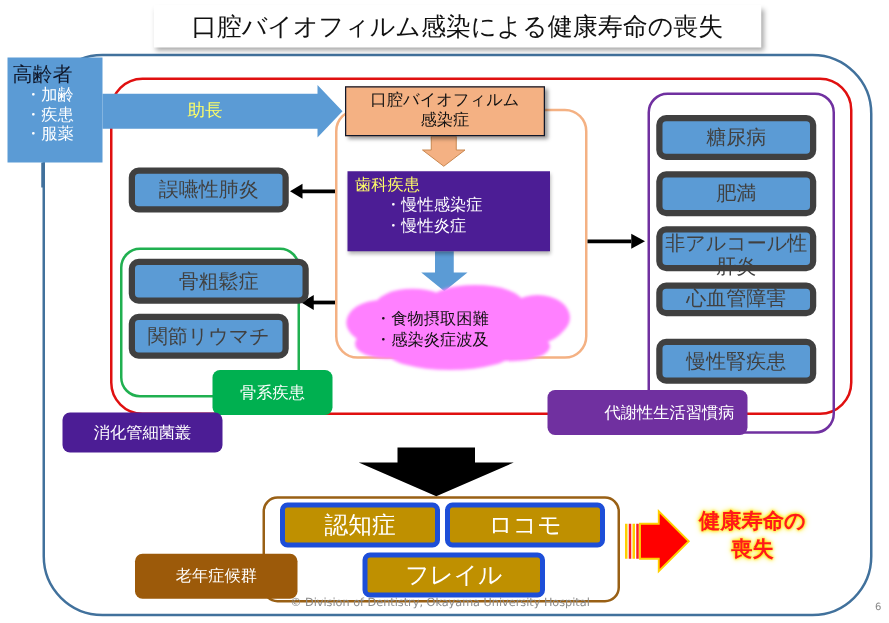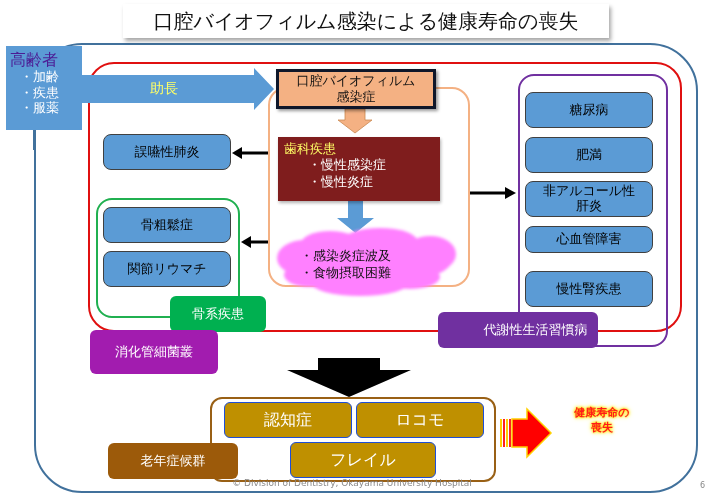--- a/index.html
+++ b/index.html
@@ -9,46 +9,46 @@
   .title-box { left:123px; top:4px; width:486px; height:34px; background:#fff;
     box-shadow: 2px 3px 4px rgba(0,0,0,0.35); display:flex; align-items:center; justify-content:center;
     font-size:20px; color:#111; letter-spacing:0px; }
   .frame-blue { left:34px; top:43px; width:664px; height:450px; border:2px solid #41719c; border-radius:48px; }
   .frame-red { left:88px; top:62px; width:594px; height:270px; border:2px solid #e01010; border-radius:26px; }
   .frame-purple { left:518px; top:74px; width:150px; height:273px; border:2px solid #7030a0; border-radius:16px; }
   .frame-orange { left:268px; top:87px; width:202px; height:200px; border:2px solid #f4b183; border-radius:18px; }
   .frame-green { left:96px; top:198px; width:144px; height:120px; border:2px solid #20b050; border-radius:16px; }
   .frame-brown { left:210px; top:397px; width:286px; height:85px; border:2px solid #996015; border-radius:12px; }
 
-  .bluebox { background:#5b9bd5; color:#000000; border-radius:8px; display:flex; align-items:center; justify-content:center;
-    text-align:center; font-size:13px; line-height:1.15; border:1px solid #404040; }
+  .bluebox { background:#5b9bd5; color:#404040; border-radius:8px; display:flex; align-items:center; justify-content:center;
+    text-align:center; font-size:16px; line-height:1.15; border:5px solid #404040; }
   .elder { left:6px; top:46px; width:76px; height:84px; background:#5b9bd5; color:#fff; padding:4px 4px;
     font-size:13px; line-height:1.2; }
-  .elder .head { color:#4c1d95; font-size:16px; }
+  .elder .head { color:#0f172a; font-size:16px; }
   .elder .item { padding-left:10px; }
 
-  .orange-box { left:276px; top:69px; width:160px; height:40px; background:#f4b183; border:3px solid #0f172a;
+  .orange-box { left:276px; top:69px; width:160px; height:40px; background:#f4b183; border:1px solid #0f172a;
     box-shadow:2px 2px 3px rgba(0,0,0,0.4); display:flex; align-items:center; justify-content:center; text-align:center;
     font-size:13px; line-height:1.2; color:#111; }
-  .dental-box { left:278px; top:137px; width:162px; height:64px; background:#7f1d1d; color:#fff;
+  .dental-box { left:278px; top:137px; width:162px; height:64px; background:#4c1d95; color:#fff;
     box-shadow:1px 2px 3px rgba(0,0,0,0.3); padding:4px 6px; font-size:13px; line-height:1.25; }
   .dental-box .head { color:#ffff66; }
   .dental-box .item { padding-left:24px; }
 
   .cloud-text { left:300px; top:248px; width:140px; font-size:13px; line-height:1.3; color:#111; }
 
   .label { color:#fff; display:flex; align-items:center; justify-content:center; border-radius:6px; font-size:13px;text-align:center; }
-  .gut { left:50px; top:330px; width:128px; height:44px; background:#a21caf;margin-left:40px; }
+  .gut { left:50px; top:330px; width:128px; height:32px; background:#4c1d95; }
   .bone { left:170px; top:296px; width:96px; height:36px; background:#00b050; }
   .metabolic { left:438px; top:312px; width:160px; height:36px; background:#7030a0;padding-left:35px; }
   .geri { left:108px; top:443px; width:130px; height:36px; background:#9c5a0a; border-radius:6px; }
 
-  .goldbox { background:#bf9000; color:#fff; border-radius:6px; border:1px solid #1d4ed8; display:flex; align-items:center; justify-content:center; font-size:16px; }
+  .goldbox { background:#bf9000; color:#fff; border-radius:6px; border:4px solid #1d4ed8; display:flex; align-items:center; justify-content:center; font-size:19px; }
 
-  .health { left:552px; top:406px; width:100px; text-align:center; color:#ff1a1a; font-size:11px; font-weight:bold; line-height:1.35;
+  .health { left:552px; top:406px; width:100px; text-align:center; color:#ff1a1a; font-size:17px; font-weight:bold; line-height:1.35;
     text-shadow: 0 0 3px #ffe800, 0 0 5px #ffe800, 0 0 2px #ffd000; }
   .credit { left:222px; top:478px; width:260px; font-size:9px; color:#8a8a8a; text-align:center; }
   .pagenum { left:700px; top:481px; font-size:8px; color:#888; }
   svg.overlay { position:absolute; left:0; top:0; }
 </style>
 </head>
 <body>
 
 <div class="abs frame-blue"></div>
 <div class="abs frame-red"></div>
@@ -119,35 +119,35 @@
   </div>
 </div>
 
 <div class="abs dental-box">
   <div class="head">歯科疾患</div>
   <div class="item">・慢性感染症</div>
   <div class="item">・慢性炎症</div>
 </div>
 
 <div class="abs cloud-text">
+  <div>・食物摂取困難</div>
   <div>・感染炎症波及</div>
-  <div>・食物摂取困難</div>
 </div>
 
 <div class="abs bluebox" style="left:103px;top:134px;width:128px;height:36px;">誤嚥性肺炎</div>
-<div class="abs bluebox" style="left:103px;top:207px;width:128px;height:36px;">骨粗鬆症</div>
+<div class="abs bluebox" style="left:103px;top:207px;width:144px;height:36px;">骨粗鬆症</div>
 <div class="abs bluebox" style="left:103px;top:251px;width:128px;height:36px;">関節リウマチ</div>
 
 <div class="abs label bone">骨系疾患</div>
 <div class="abs label gut">消化管細菌叢</div>
 <div class="abs label metabolic">代謝性生活習慣病</div>
 
 <div class="abs bluebox" style="left:525px;top:92px;width:128px;height:36px;">糖尿病</div>
 <div class="abs bluebox" style="left:525px;top:137px;width:128px;height:36px;">肥満</div>
-<div class="abs bluebox" style="left:525px;top:181px;width:128px;height:36px;flex-direction:column;">
+<div class="abs bluebox" style="left:525px;top:181px;width:128px;height:36px;flex-direction:column;justify-content:space-between;">
   <div>非アルコール性</div>
   <div>肝炎</div>
 </div>
 <div class="abs bluebox" style="left:525px;top:226px;width:128px;height:27px;">心血管障害</div>
 <div class="abs bluebox" style="left:525px;top:271px;width:128px;height:36px;">慢性腎疾患</div>
 
 <div class="abs goldbox" style="left:224px;top:402px;width:128px;height:36px;">認知症</div>
 <div class="abs goldbox" style="left:356px;top:402px;width:128px;height:36px;">ロコモ</div>
 <div class="abs goldbox" style="left:290px;top:442px;width:146px;height:36px;">フレイル</div>
 <div class="abs label geri">老年症候群</div>

